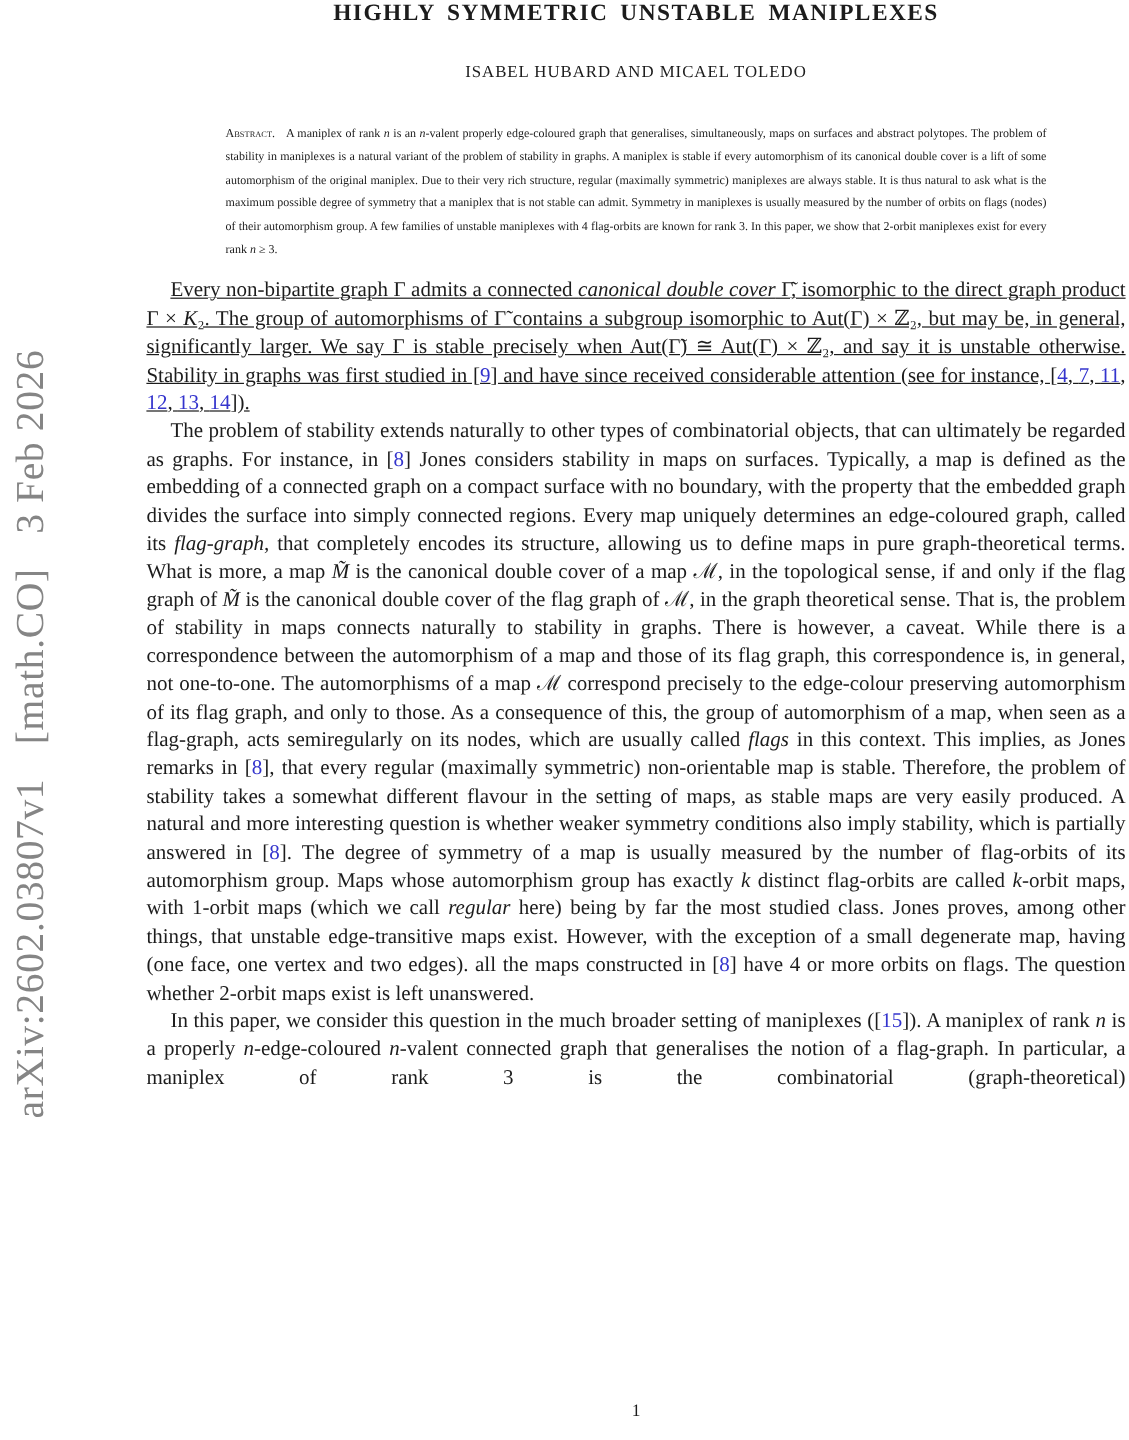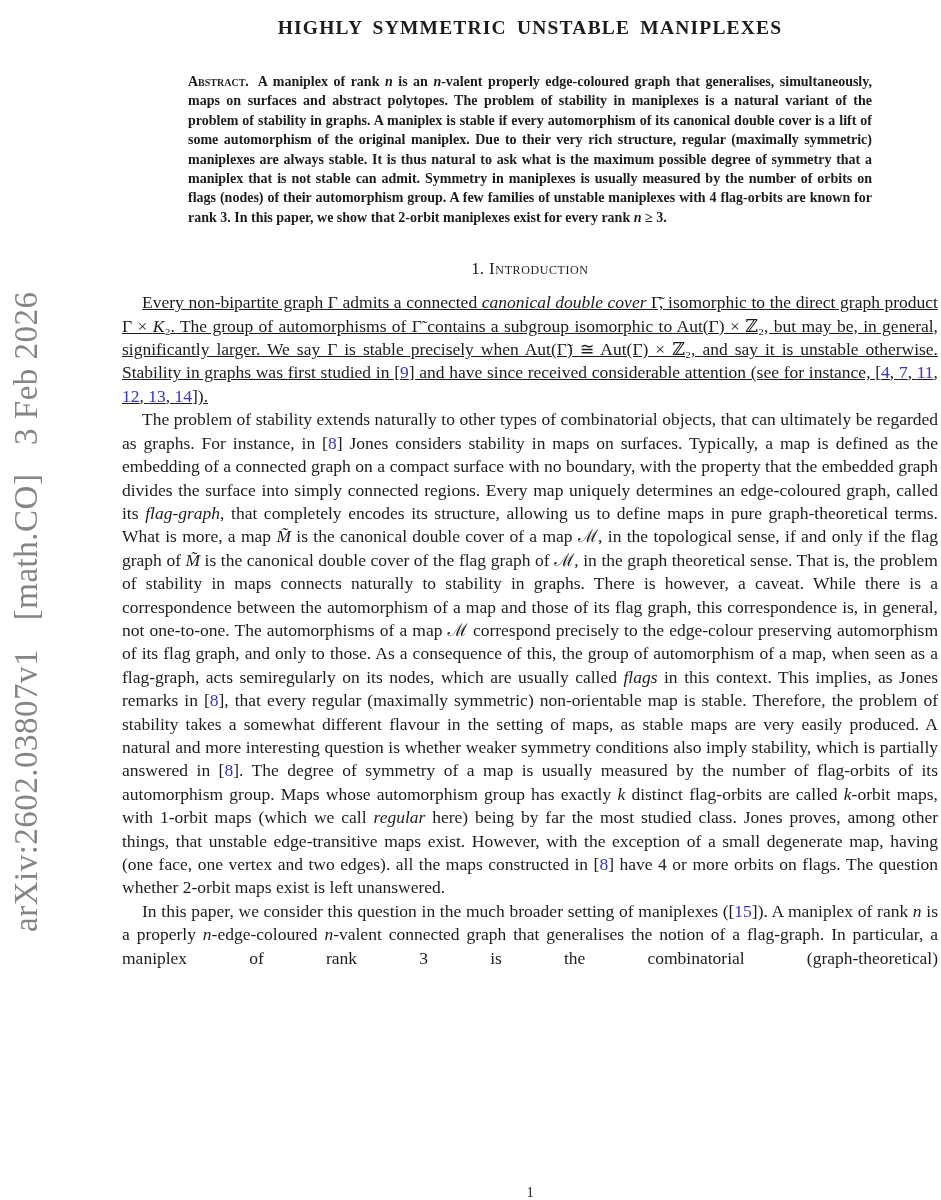--- a/index.html
+++ b/index.html
@@ -21,21 +21,21 @@
     white-space: nowrap;
     font-size: 33px;
     color: #858585;
     letter-spacing: 0.5px;
   }
   .watermark .wm-part { margin-right: 20px; }
   .watermark .wm-part:last-child { margin-right: 0; }
   .content {
     position: absolute;
     left: 122px;
-    top: 16px;
+    top: 0;
     width: 816px;
   }
   .title {
     margin: 0;
     padding-top: 1px;
     text-align: center;
     font-size: 19.5px;
     font-weight: bold;
     letter-spacing: 1.2px;
     word-spacing: 4px;
@@ -43,24 +43,23 @@
   .authors {
     margin-top: 30px;
     text-align: center;
     font-variant: small-caps;
     font-size: 14px;
     letter-spacing: 0.8px;
   }
   .abstract {
     margin: 33px auto 0 auto;
     width: 684px;
-    font-size: 14px;
+    font-size: 10px;
     line-height: 19.4px;
     text-align: justify;
-    font-weight: bold;
   }
   .abs-label {
     font-variant: small-caps;
     margin-right: 9px;
   }
   .note {
     margin: 48px 0 0 0;
     font-size: 17.5px;
     line-height: 23.4px;
     text-indent: 12px;
@@ -100,29 +99,27 @@
   <div class="watermark">
     <span class="wm-part">arXiv:2602.03807v1</span>
     <span class="wm-part">[math.CO]</span>
     <span class="wm-part">3 Feb 2026</span>
   </div>
 
   <div class="content">
 
     <h1 class="title">HIGHLY SYMMETRIC UNSTABLE MANIPLEXES</h1>
 
+    <div class="authors">ISABEL HUBARD AND MICAEL TOLEDO</div>
 
     <div class="abstract">
       <span class="abs-label">Abstract.</span><span class="abs-body"><span class="sg-t">A maniplex of rank </span><span class="sg-m">n</span><span class="sg-t"> is an </span><span class="sg-m">n</span><span class="sg-t">-valent properly edge-coloured graph that generalises, simultaneously, maps on surfaces and abstract polytopes. The problem of stability in maniplexes is a natural variant of the problem of stability in graphs. A maniplex is stable if every automorphism of its canonical double cover is a lift of some automorphism of the original maniplex. Due to their very rich structure, regular (maximally symmetric) maniplexes are always stable. It is thus natural to ask what is the maximum possible degree of symmetry that a maniplex that is not stable can admit. Symmetry in maniplexes is usually measured by the number of orbits on flags (nodes) of their automorphism group. A few families of unstable maniplexes with 4 flag-orbits are known for rank 3. In this paper, we show that 2-orbit maniplexes exist for every rank </span><span class="sg-m">n</span><span class="sg-t"> ≥ 3.</span></span>
     </div>
 
 
-    <div class="section-heading">
-      <span class="sec-num">1.</span><span class="sc">Introduction</span>
-    </div>
 
     <p class="body-par first"><span class="sg-t">Every non-bipartite graph Γ admits a connected </span><span class="sg-i">canonical double cover</span><span class="sg-t"> Γ̃, isomorphic to the direct graph product Γ × </span><span class="sg-m">K</span><span class="sg-t">₂. The group of automorphisms of Γ̃ contains a subgroup isomorphic to Aut(Γ) × ℤ₂, but may be, in general, significantly larger. We say Γ is stable precisely when Aut(Γ̃) ≅ Aut(Γ) × ℤ₂, and say it is unstable otherwise. Stability in graphs was first studied in [</span><span class="sg-l">9</span><span class="sg-t">] and have since received considerable attention (see for instance, [</span><span class="sg-l">4</span><span class="sg-t">, </span><span class="sg-l">7</span><span class="sg-t">, </span><span class="sg-l">11</span><span class="sg-t">, </span><span class="sg-l">12</span><span class="sg-t">, </span><span class="sg-l">13</span><span class="sg-t">, </span><span class="sg-l">14</span><span class="sg-t">]).</span></p>
     <p class="body-par"><span class="sg-t">The problem of stability extends naturally to other types of combinatorial objects, that can ultimately be regarded as graphs. For instance, in [</span><span class="sg-l">8</span><span class="sg-t">] Jones considers stability in maps on surfaces. Typically, a map is defined as the embedding of a connected graph on a compact surface with no boundary, with the property that the embedded graph divides the surface into simply connected regions. Every map uniquely determines an edge-coloured graph, called its </span><span class="sg-i">flag-graph</span><span class="sg-t">, that completely encodes its structure, allowing us to define maps in pure graph-theoretical terms. What is more, a map </span><span class="sg-m">M̃</span><span class="sg-t"> is the canonical double cover of a map ℳ, in the topological sense, if and only if the flag graph of </span><span class="sg-m">M̃</span><span class="sg-t"> is the canonical double cover of the flag graph of ℳ, in the graph theoretical sense. That is, the problem of stability in maps connects naturally to stability in graphs. There is however, a caveat. While there is a correspondence between the automorphism of a map and those of its flag graph, this correspondence is, in general, not one-to-one. The automorphisms of a map ℳ correspond precisely to the edge-colour preserving automorphism of its flag graph, and only to those. As a consequence of this, the group of automorphism of a map, when seen as a flag-graph, acts semiregularly on its nodes, which are usually called </span><span class="sg-i">flags</span><span class="sg-t"> in this context. This implies, as Jones remarks in [</span><span class="sg-l">8</span><span class="sg-t">], that every regular (maximally symmetric) non-orientable map is stable. Therefore, the problem of stability takes a somewhat different flavour in the setting of maps, as stable maps are very easily produced. A natural and more interesting question is whether weaker symmetry conditions also imply stability, which is partially answered in [</span><span class="sg-l">8</span><span class="sg-t">]. The degree of symmetry of a map is usually measured by the number of flag-orbits of its automorphism group. Maps whose automorphism group has exactly </span><span class="sg-m">k</span><span class="sg-t"> distinct flag-orbits are called </span><span class="sg-m">k</span><span class="sg-t">-orbit maps, with 1-orbit maps (which we call </span><span class="sg-i">regular</span><span class="sg-t"> here) being by far the most studied class. Jones proves, among other things, that unstable edge-transitive maps exist. However, with the exception of a small degenerate map, having (one face, one vertex and two edges). all the maps constructed in [</span><span class="sg-l">8</span><span class="sg-t">] have 4 or more orbits on flags. The question whether 2-orbit maps exist is left unanswered.</span></p>
     <p class="body-par cut"><span class="sg-t">In this paper, we consider this question in the much broader setting of maniplexes ([</span><span class="sg-l">15</span><span class="sg-t">]). A maniplex of rank </span><span class="sg-m">n</span><span class="sg-t"> is a properly </span><span class="sg-m">n</span><span class="sg-t">-edge-coloured </span><span class="sg-m">n</span><span class="sg-t">-valent connected graph that generalises the notion of a flag-graph. In particular, a maniplex of rank 3 is the combinatorial (graph-theoretical)</span></p>
 
     <div class="page-number">1</div>
   </div>
 
 </div>
 

